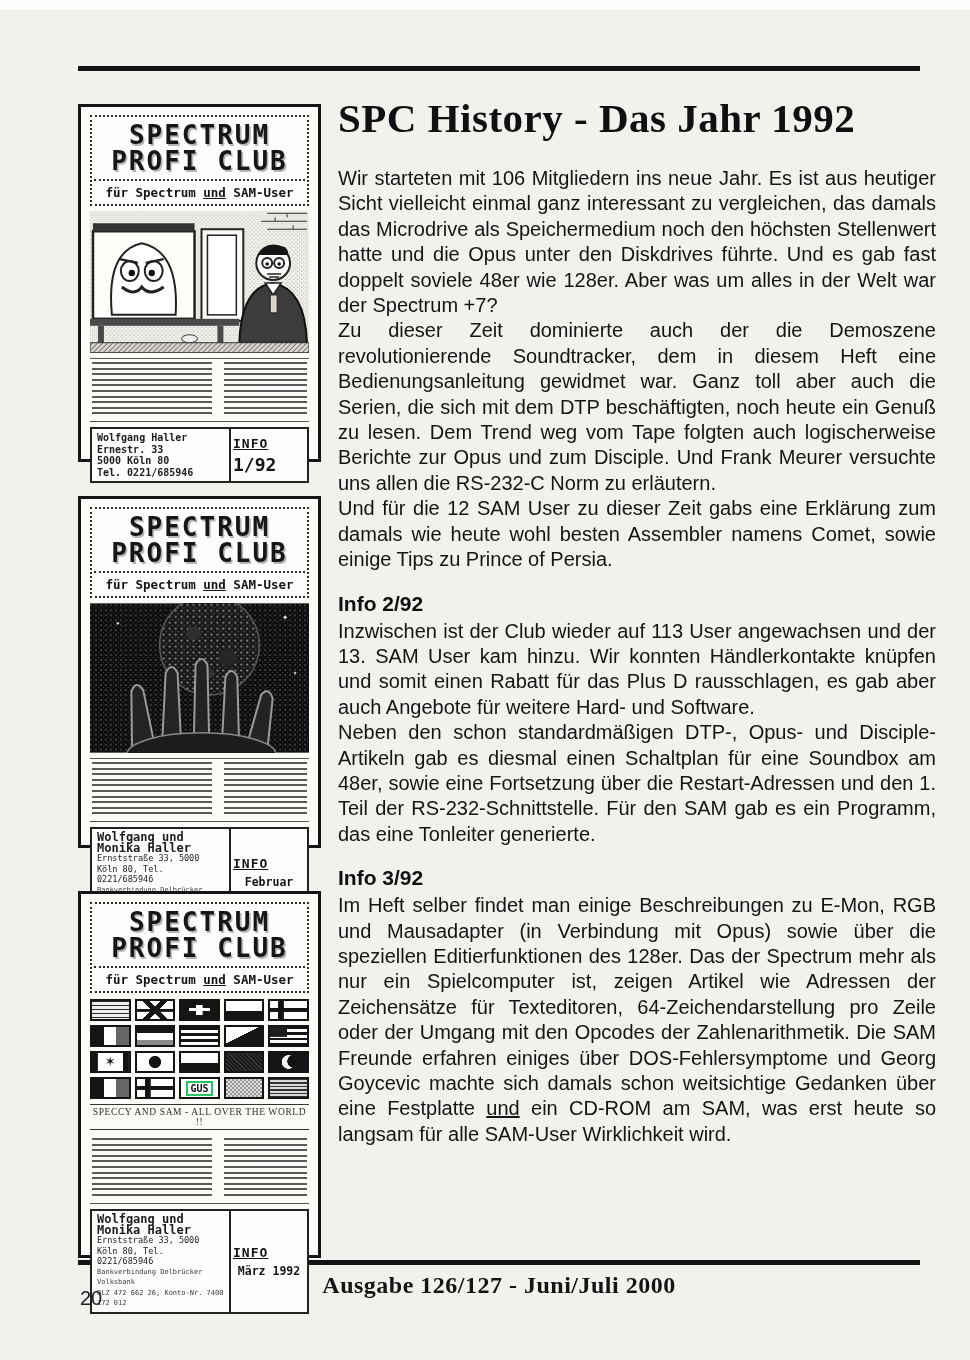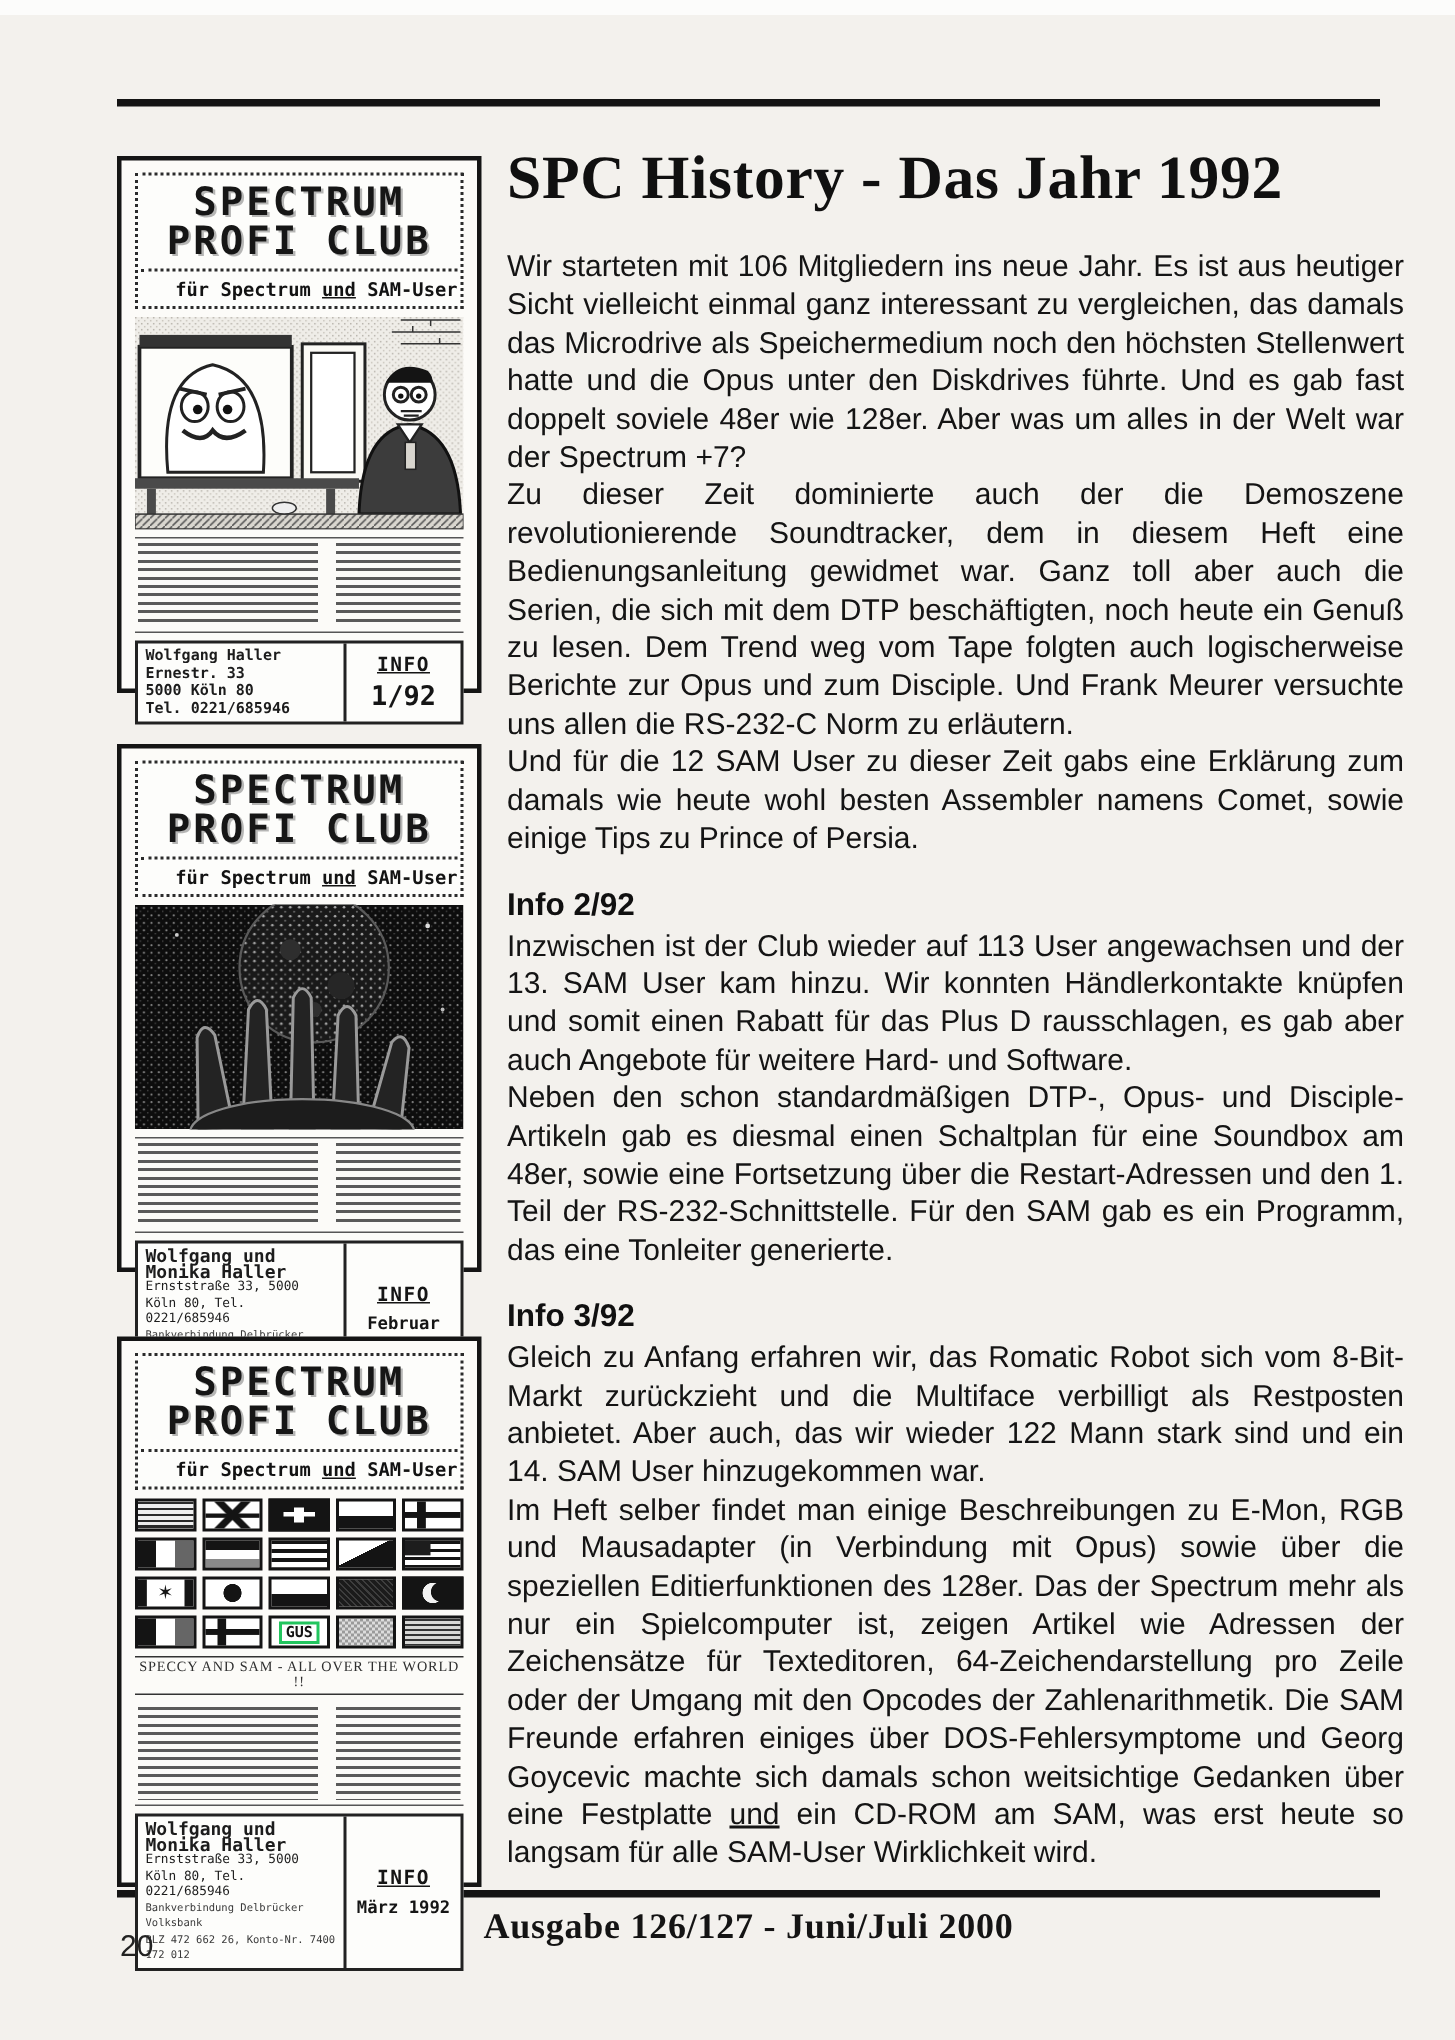--- a/index.html
+++ b/index.html
@@ -23,35 +23,35 @@
   .cover{position:absolute;left:78px;width:243px;background:#fcfbf8;border:3px solid #151515;
          box-sizing:border-box;padding:8px 9px;}
   .cover.c1{top:104px;height:358px;}
   .cover.c2{top:496px;height:352px;}
   .cover.c3{top:891px;height:367px;}
 
   .logo{border:2px dotted #2b2b2b;text-align:center;padding:5px 2px 4px 2px;background:#fdfdfb;}
   .logo .l1,.logo .l2{font-family:"DejaVu Sans Mono",monospace;font-weight:bold;font-size:26px;
         line-height:26px;letter-spacing:2px;color:#161616;text-shadow:1.6px 1.6px 0 rgba(0,0,0,.28);}
   .tagline{border-top:2px dotted #2b2b2b;margin-top:5px;padding-top:4px;
-        font-family:"DejaVu Sans Mono",monospace;font-weight:bold;font-size:12.5px;color:#131313;text-align:right;}
+        font-family:"DejaVu Sans Mono",monospace;font-weight:bold;font-size:12.5px;color:#131313;}
 
   .art{display:block;width:100%;margin-top:5px;}
 
   .toc{display:flex;gap:12px;margin-top:5px;border-top:1px solid #555;border-bottom:1px solid #555;
        padding:3px 2px;}
   .toc .col{background:repeating-linear-gradient(to bottom,rgba(45,45,45,.78) 0,rgba(45,45,45,.78) 2px,
             transparent 2px,transparent 5.6px);}
   .toc .colA{flex:1.45;}
   .toc .colB{flex:1;}
 
   .addr{display:flex;border:2px solid #222;margin-top:5px;background:#fdfdfb;}
   .addr .left{flex:1;border-right:2px solid #222;padding:3px 5px;
         font-family:"DejaVu Sans Mono",monospace;color:#1c1c1c;}
-  .addr .right{width:72px;display:flex;flex-direction:column;align-items:center;justify-content:center;
+  .addr .right{width:72px;display:flex;flex-direction:column;justify-content:center;
         padding:2px;font-family:"DejaVu Sans Mono",monospace;}
   .addr .info{font-weight:bold;font-size:13px;text-decoration:underline;letter-spacing:1px;}
   .c1 .addr .left div{font-size:10px;font-weight:bold;line-height:11.5px;}
   .c1 .addr .num{font-size:18px;font-weight:bold;margin-top:3px;}
   .c2 .addr .left div,.c3 .addr .left div{line-height:10.5px;}
   .c2 .addr .left .a0,.c3 .addr .left .a0{font-size:12px;font-weight:bold;}
   .c2 .addr .left .a1,.c3 .addr .left .a1{font-size:8.5px;}
   .c2 .addr .left .a2,.c2 .addr .left .a3,
   .c3 .addr .left .a2,.c3 .addr .left .a3{font-size:7px;color:#3a3a3a;}
   .c2 .addr .num,.c3 .addr .num{font-size:11.5px;font-weight:bold;margin-top:4px;text-align:center;}
@@ -304,21 +304,20 @@
     </section>
 
     <section>
       <h2>Info 2/92</h2>
       <p>Inzwischen ist der Club wieder auf 113 User angewachsen und der 13. SAM User kam hinzu. Wir konnten Händlerkontakte knüpfen und somit einen Rabatt für das Plus D rausschlagen, es gab aber auch Angebote für weitere Hard- und Software.</p>
       <p>Neben den schon standardmäßigen DTP-, Opus- und Disciple-Artikeln gab es diesmal einen Schaltplan für eine Soundbox am 48er, sowie eine Fortsetzung über die Restart-Adressen und den 1. Teil der RS-232-Schnittstelle. Für den SAM gab es ein Programm, das eine Tonleiter generierte.</p>
     </section>
 
     <section>
       <h2>Info 3/92</h2>
-      <p>Gleich zu Anfang erfahren wir, das Romatic Robot sich vom 8-Bit-Markt zurückzieht und die Multiface verbilligt als Restposten anbietet. Aber auch, das wir wieder 122 Mann stark sind und ein 14. SAM User hinzugekommen war.</p>
       <p><span>Im Heft selber findet man einige Beschreibungen zu E-Mon, RGB und Mausadapter (in Verbindung mit Opus) sowie über die speziellen Editierfunktionen des 128er. Das der Spectrum mehr als nur ein Spielcomputer ist, zeigen Artikel wie Adressen der Zeichensätze für Texteditoren, 64-Zeichendarstellung pro Zeile oder der Umgang mit den Opcodes der Zahlenarithmetik. Die SAM Freunde erfahren einiges über DOS-Fehlersymptome und Georg Goycevic machte sich damals schon weitsichtige Gedanken über eine Festplatte </span><span class="u">und</span><span> ein CD-ROM am SAM, was erst heute so langsam für alle SAM-User Wirklichkeit wird.</span></p>
     </section>
   </div>
 
   <div class="footer-num">20</div>
   <div class="footer-issue">Ausgabe 126/127 - Juni/Juli 2000</div>
 
 </div>
 
 </body></html>

